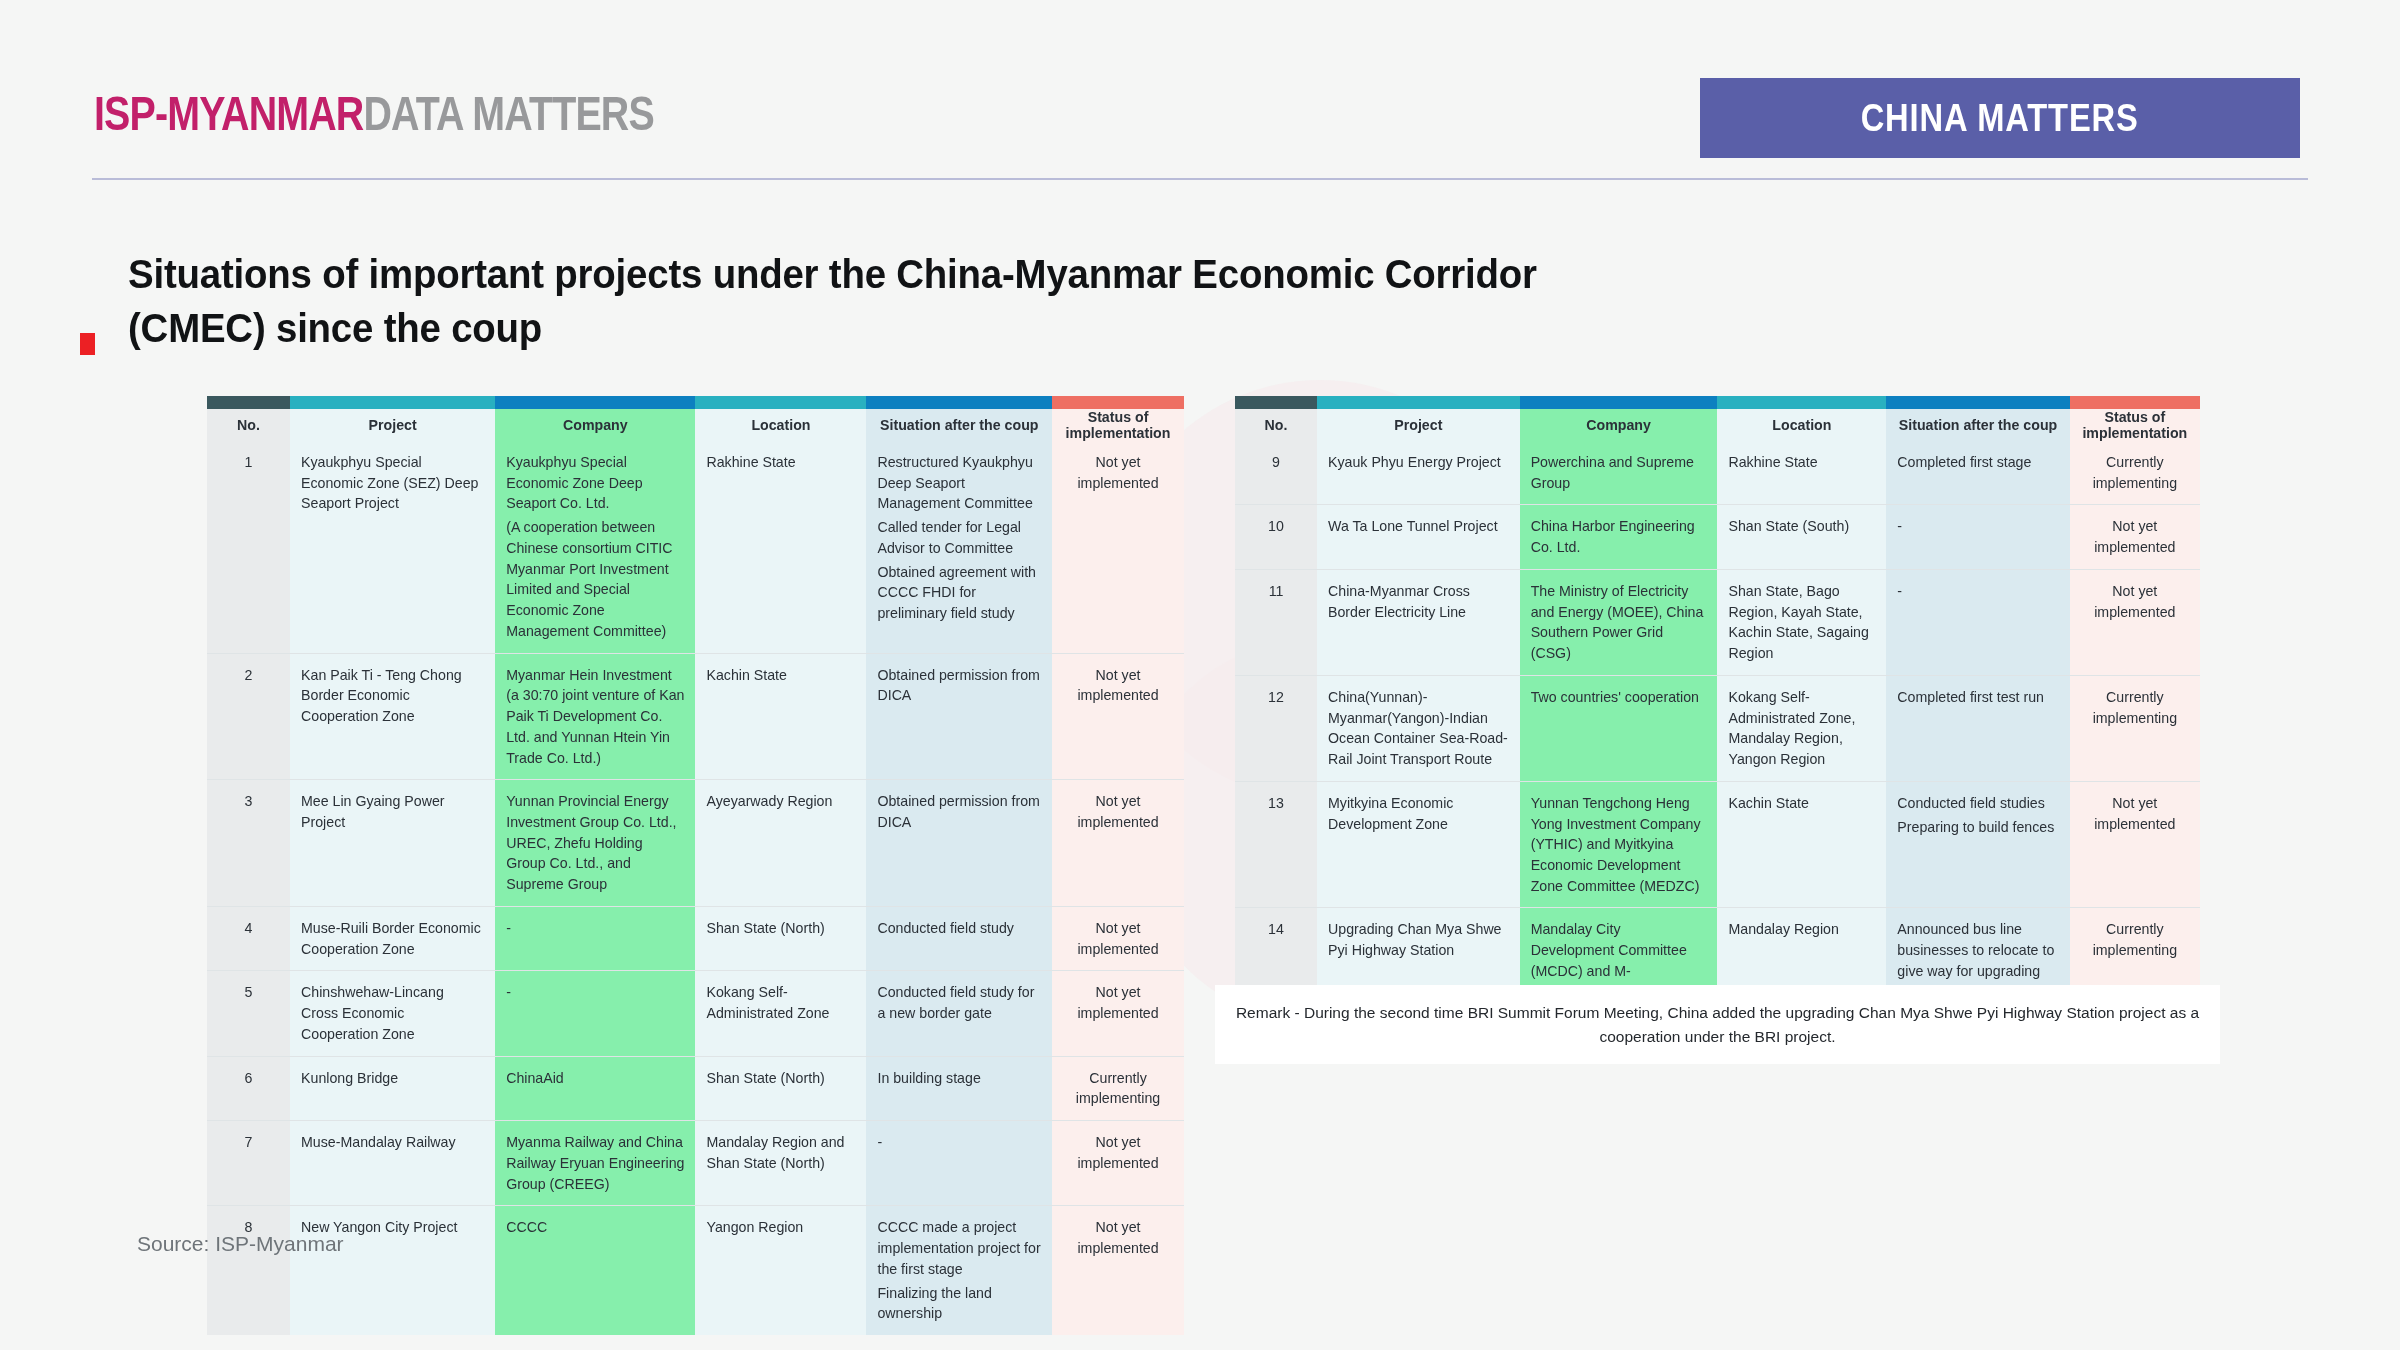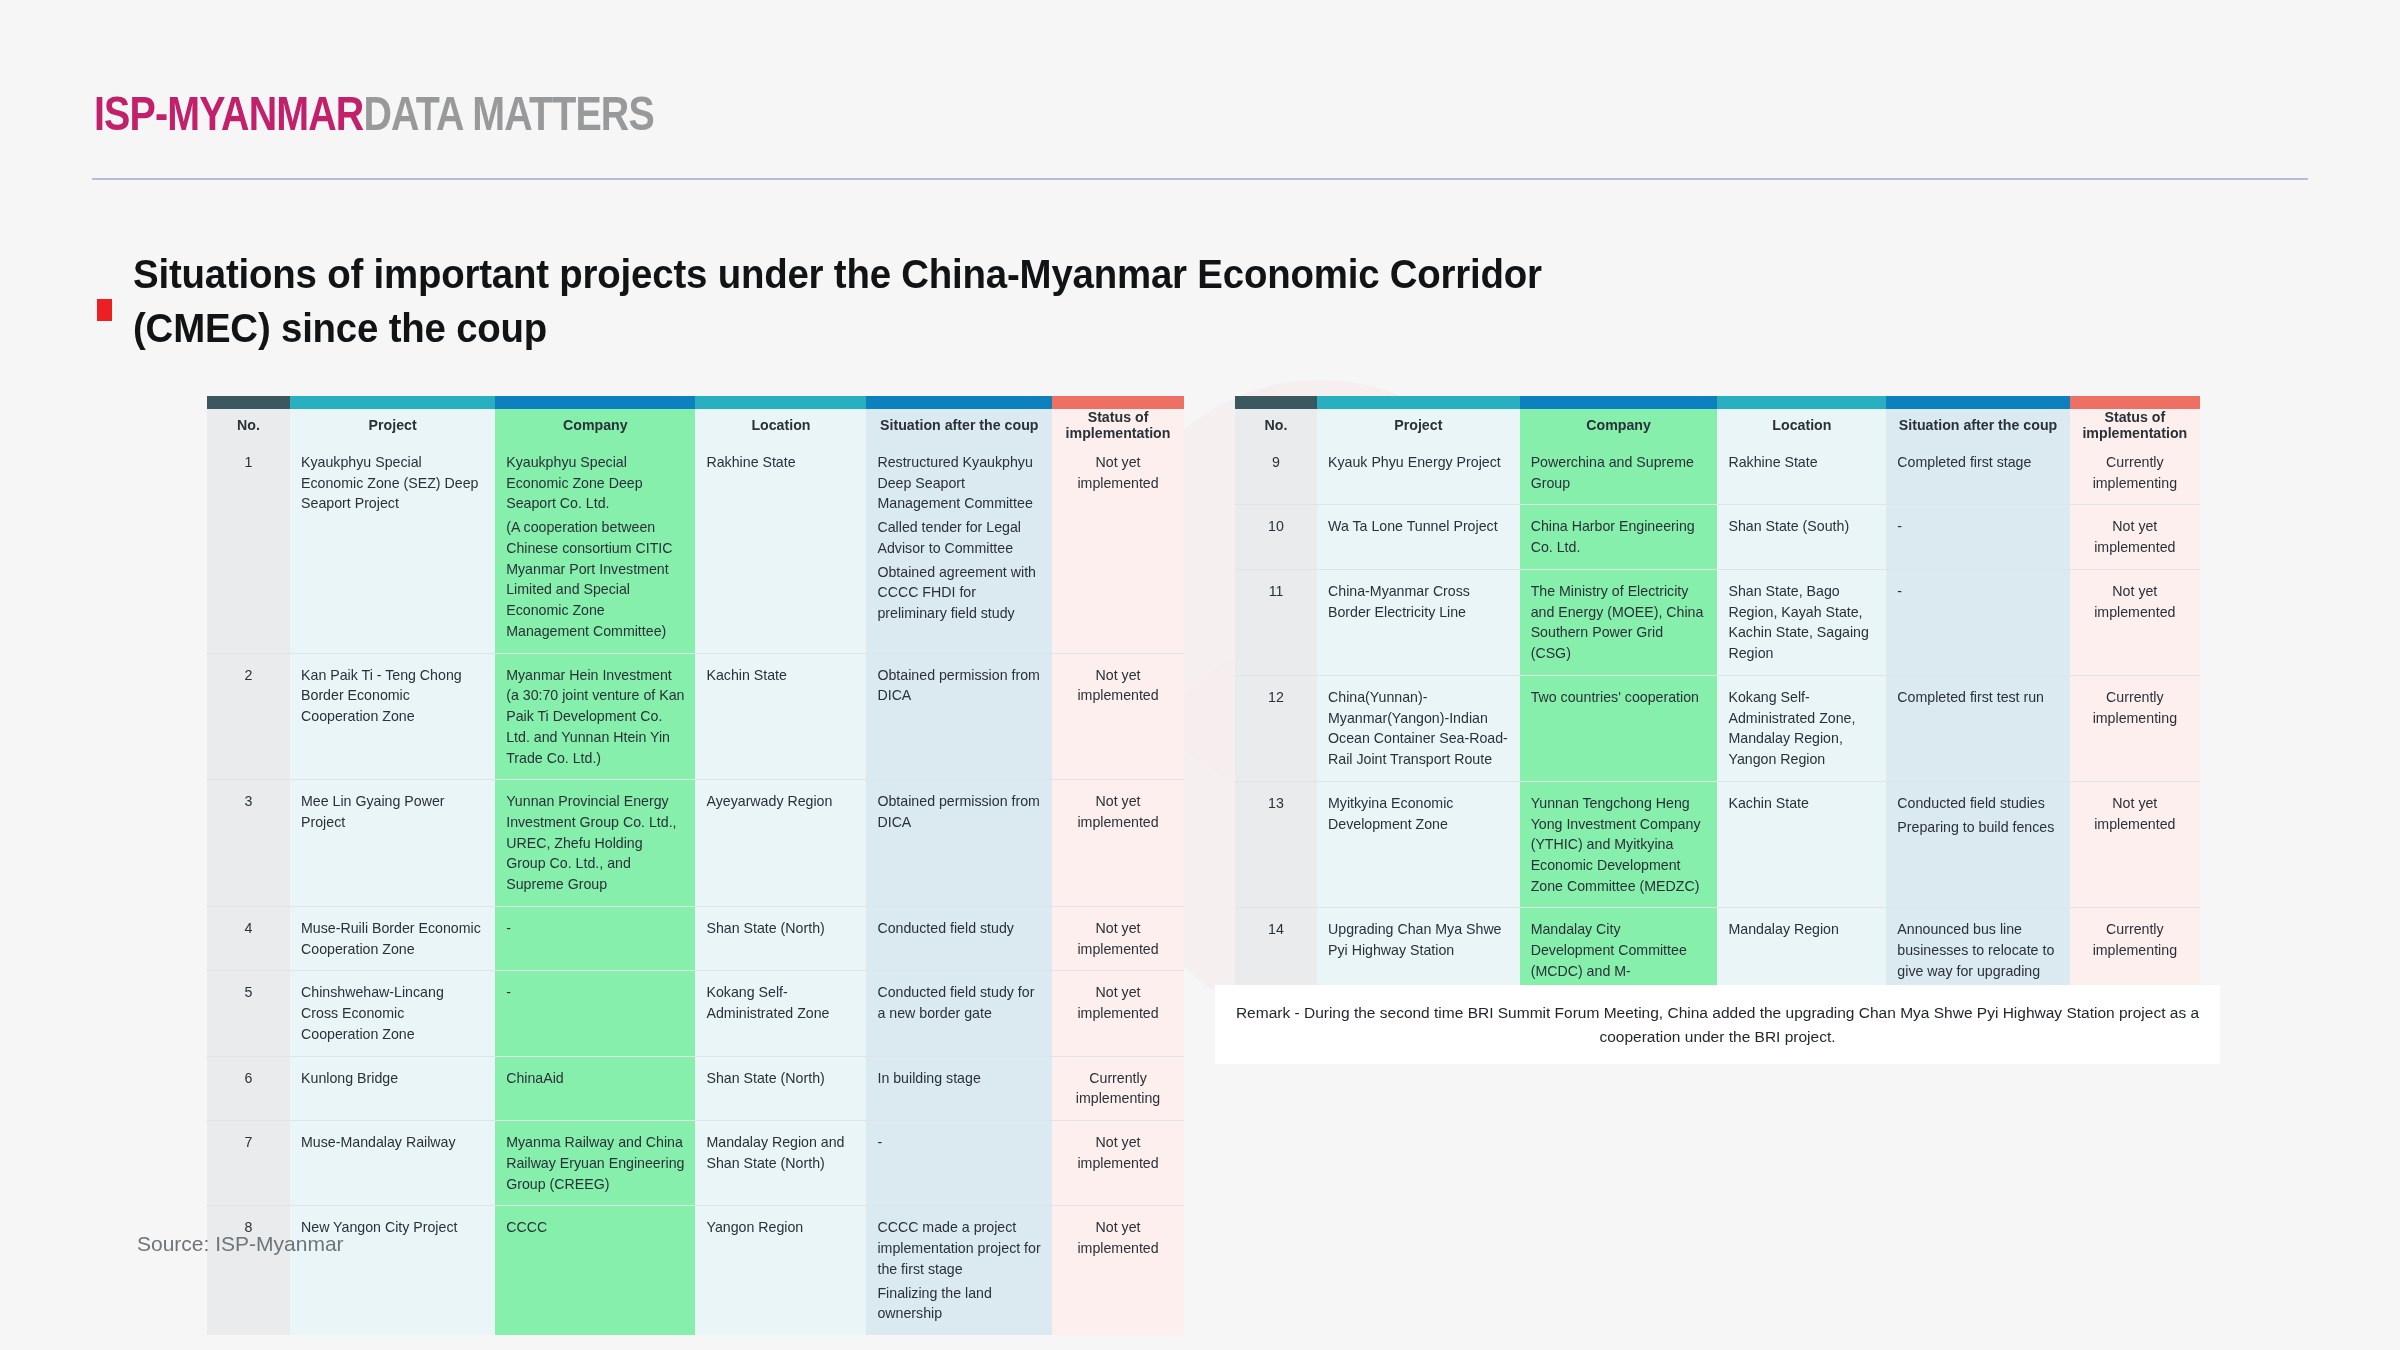--- a/index.html
+++ b/index.html
@@ -69,25 +69,26 @@
     color: #ffffff;
     font-size: 38px;
     font-weight: bold;
     letter-spacing: 1px;
     transform: scaleX(.86);
   }
 
   
   .title-wrap {
     position: absolute;
-    left: 97px;
+    left: 80px;
     top: 248px;
     width: 1600px;
     display: flex;
-    align-items: center;
+    align-items: flex-end;
+    gap: 12px;
   }
   .title-bullet {
     width: 15px;
     height: 22px;
     background: #ec2024;
     margin-top: 16px;
     margin-right: 21px;
     flex: 0 0 auto;
   }
   .title-text {
@@ -171,20 +172,23 @@
 <div id="page">
 
   <div class="blob blob-a"></div>
   <div class="blob blob-b"></div>
 
   <div class="logo">
     <span class="isp">ISP-MYANMAR</span><span class="dm">DATA MATTERS</span>
   </div>
   <div class="header-rule"></div>
 
+  <div class="china-banner">
+    <span>CHINA MATTERS</span>
+  </div>
 
   <div class="title-wrap">
     <div class="title-bullet"></div>
     <div class="title-text">Situations of important projects under the China-Myanmar Economic Corridor (CMEC) since the coup</div>
   </div>
 
   <table class="tbl" id="table-left">
     <colgroup>
       <col style="width:8.5%">
         <col style="width:21%">

